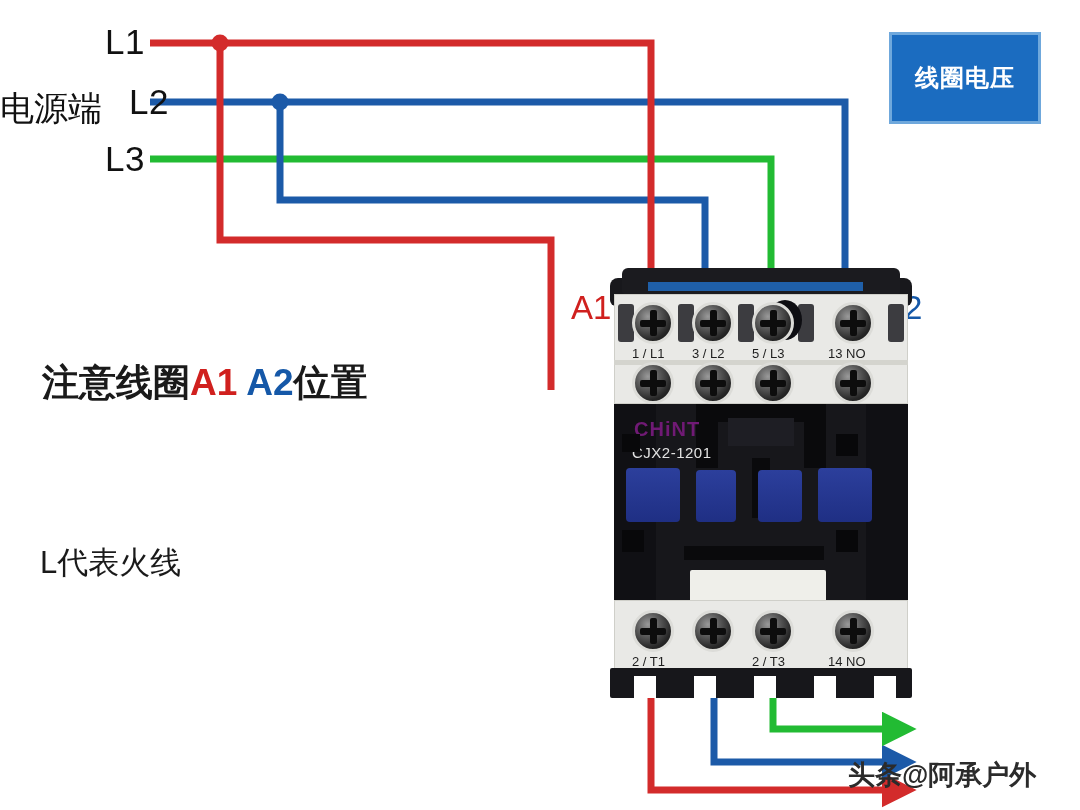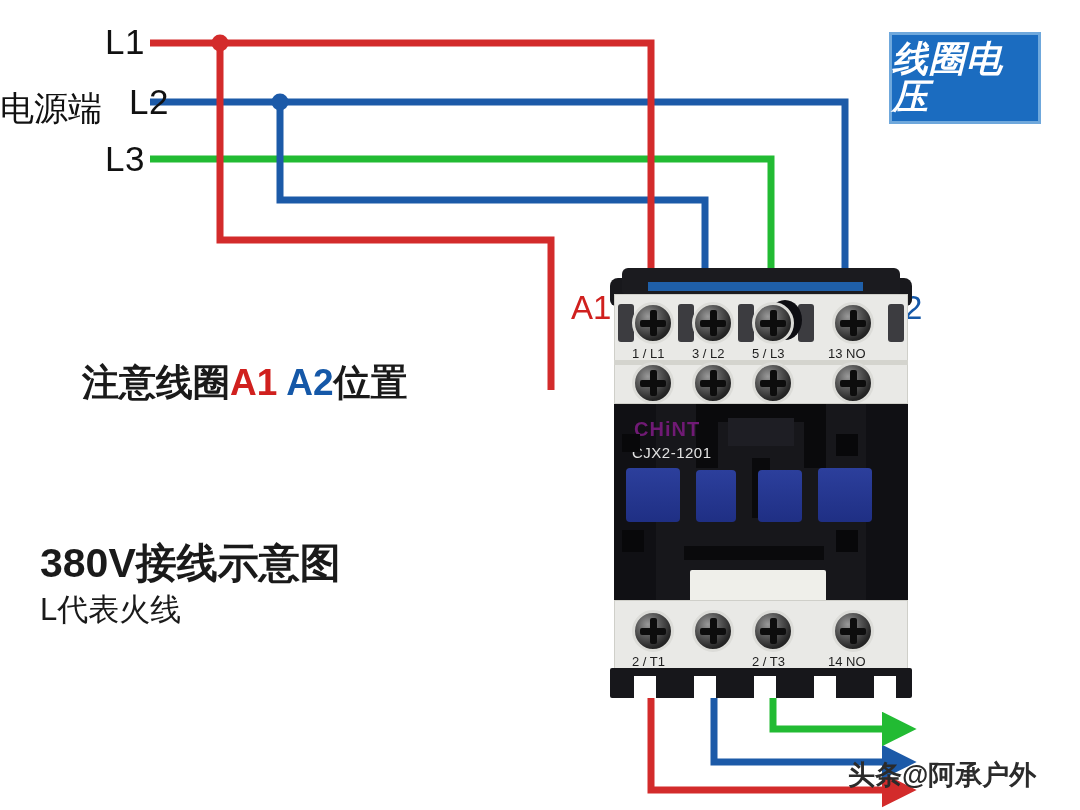--- a/index.html
+++ b/index.html
@@ -56,42 +56,40 @@
     background: #1b6cc0;
     border: 3px solid #6fa8dc;
     box-sizing: border-box;
     display: flex;
     flex-direction: column;
     align-items: center;
     justify-content: center;
     color: #ffffff;
   }
   #badge .b1 {
-    font-size: 36px;
+    font-size: 24px;
     font-weight: 700;
     line-height: 1.05;
     letter-spacing: 1px;
-    font-style: italic;
   }
   #badge .b2 {
     font-size: 32px;
     font-weight: 400;
     line-height: 1.1;
     letter-spacing: 0.5px;
   }
 
   #note-coil {
     position: absolute;
     left: 42px;
     top: 358px;
     font-size: 37px;
     font-weight: 700;
     white-space: nowrap;
     letter-spacing: 0px;
-    margin-left: 40px;
   }
   #note-coil .red { color: #d0201e; }
   #note-coil .blue { color: #1558a8; }
 
   #block-title {
     position: absolute;
     left: 40px;
     top: 540px;
     white-space: nowrap;
   }
@@ -293,21 +291,20 @@
   </div>
 
   <div class="term-tag" id="tag-a1">A1</div>
   <div class="term-tag" id="tag-a2">A2</div>
 
   <div id="note-coil">
     <span>注意线圈</span><span class="red">A1</span><span>  </span><span class="blue">A2</span><span>位置</span>
   </div>
 
   <div id="block-title">
-    <div class="t1">380V接线示意图</div>
     <div class="t2">L代表火线</div>
   </div>
 
   <div id="device">
 
     <div class="dev-part" id="cap-ear-l"></div>
     <div class="dev-part" id="cap-ear-r"></div>
     <div class="dev-part" id="cap"></div>
     <div class="dev-part" id="cap-blue"></div>
 

